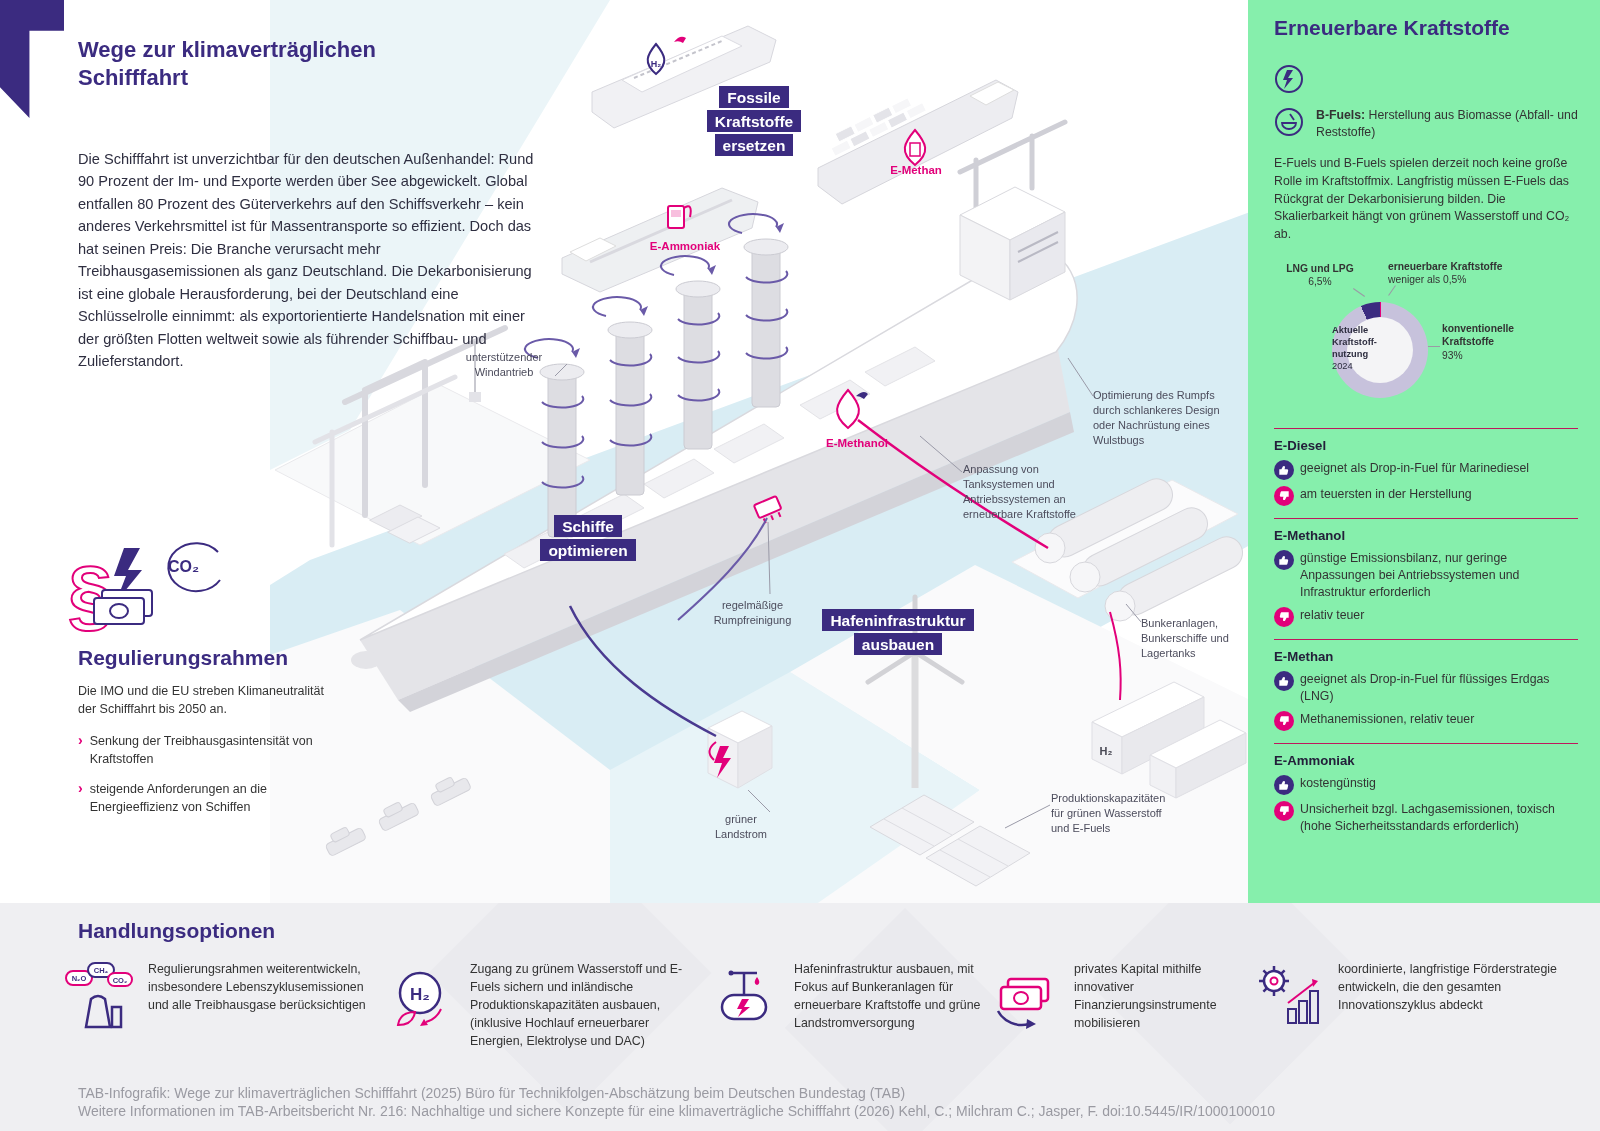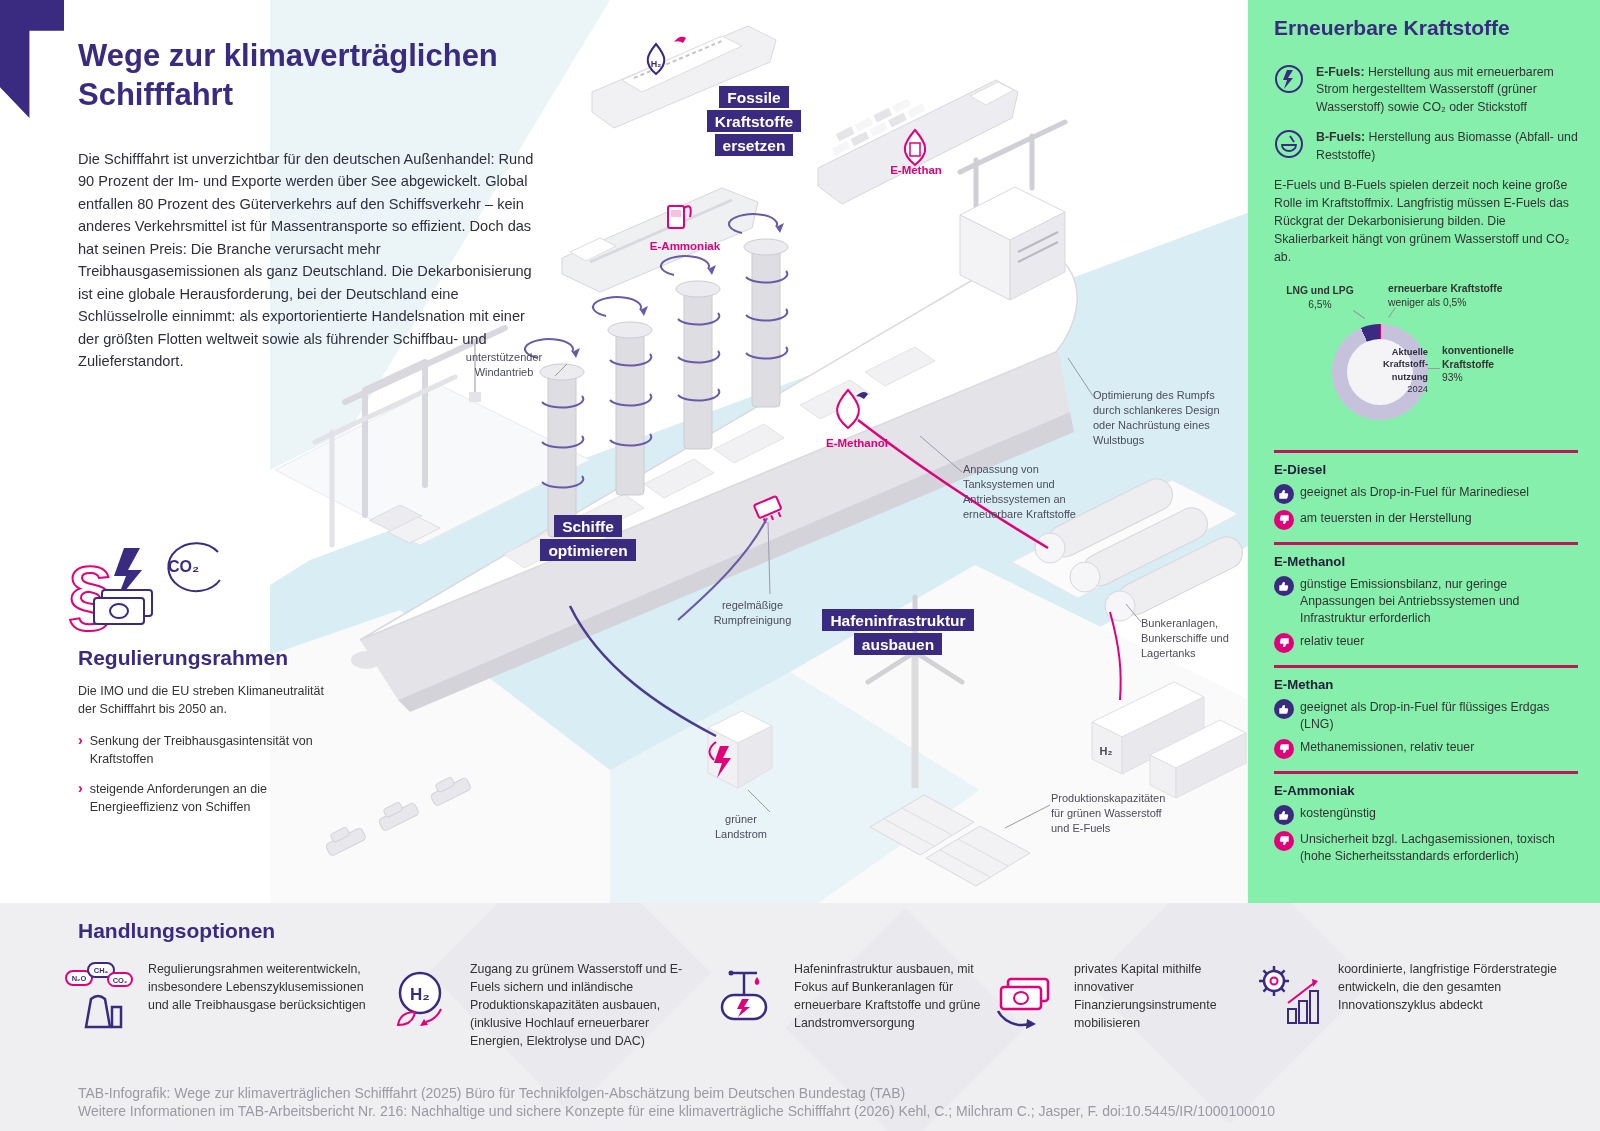--- a/index.html
+++ b/index.html
@@ -1,19 +1,19 @@
 <!DOCTYPE html>
 <html><head>
 <meta charset="utf-8">
 <style>
 *{box-sizing:border-box;margin:0;padding:0}
 body{margin:0;background:#fff}
 .page{position:relative;width:1600px;height:1131px;background:#fff;font-family:"Liberation Sans",sans-serif;color:#333;overflow:hidden}
 .corner{position:absolute;left:0;top:0;width:64px;height:118px;background:#3b2b80;clip-path:polygon(0 0,100% 0,100% 26%,46% 26%,46% 100%,0 74%)}
-.title{position:absolute;left:78px;top:36px;font-size:31px;line-height:1.27;font-weight:700;color:#3b2b80;z-index:6}
+.title{position:absolute;left:78px;top:36px;font-size:22px;line-height:1.27;font-weight:700;color:#3b2b80;z-index:6}
 .intro{position:absolute;left:78px;top:148px;width:468px;font-size:14.6px;line-height:1.54;color:#2e2e40;z-index:6}
 .illu{position:absolute;left:270px;top:0;width:980px;height:905px}
 .badge{position:absolute;text-align:center;font-weight:700;font-size:15.5px;line-height:1.55;z-index:5}
 .badge>span{background:#3b2b80;color:#fff;padding:2.5px 8px;-webkit-box-decoration-break:clone;box-decoration-break:clone}
 .fuel-label{position:absolute;color:#e2007a;font-weight:700;font-size:11.5px;z-index:5;text-align:center}
 .anno{position:absolute;font-size:11px;line-height:1.35;color:#4c4c5c;z-index:5}
 .t-right{text-align:center}
 .reg{position:absolute;left:78px;top:646px;width:248px;z-index:6}
 .reg h2{font-size:21px;color:#3b2b80;margin-bottom:12px}
 .reg p{font-size:12.5px;line-height:1.45;color:#333;margin-bottom:14px}
@@ -24,26 +24,26 @@
 .reg-icons{position:absolute;left:66px;top:540px;z-index:6}
 .sidebar{position:absolute;left:1248px;top:0;width:352px;height:903px;background:#86efac;padding:16px 22px 0 26px}
 .sidebar h2{font-size:21px;color:#3b2b80;margin-bottom:24px}
 .sb-row{display:flex;gap:12px;margin-bottom:13px}
 .sb-icon{flex:0 0 30px}
 .sb-text{font-size:12.3px;line-height:1.42;color:#333}
 .sb-par{font-size:12.3px;line-height:1.45;color:#333;margin:6px 0 16px}
 .donut-wrap{position:relative;height:160px;margin-bottom:8px}
 .donut{position:absolute;left:58px;top:42px;width:96px;height:96px;border-radius:50%}
 .donut-hole{position:absolute;left:73px;top:57px;width:66px;height:66px;border-radius:50%;background:#f4f4f6}
-.donut-center{position:absolute;left:58px;top:64px;width:96px;text-align:right;font-size:9.3px;line-height:1.3;color:#2e2e40;font-weight:700}
+.donut-center{position:absolute;left:58px;top:64px;width:96px;text-align:left;font-size:9.3px;line-height:1.3;color:#2e2e40;font-weight:700}
 .donut-center .dc-year{font-weight:400}
 .dlabel{position:absolute;font-size:10.3px;line-height:1.3;color:#333}
 .dlabel .dl-name{font-weight:700}
 .tick{position:absolute;background:#9a9aa5;height:1px}
-.fuel-section{border-top:3px solid #be185d;padding:9px 0 6px}
+.fuel-section{border-top:1px solid #be185d;padding:9px 0 6px}
 .fuel-section h3{font-size:13.2px;color:#23203a;margin-bottom:7px}
 .fs-row{display:flex;gap:6px;margin-bottom:6px}
 .thumb{flex:0 0 20px}
 .fs-text{font-size:12.3px;line-height:1.38;color:#333}
 .band{position:absolute;left:0;top:903px;width:1600px;height:228px;background:#efeff2;overflow:hidden}
 .band h2{position:absolute;left:78px;top:16px;font-size:21px;color:#3b2b80;z-index:2}
 .diamond{position:absolute;background:#eaeaee;transform:rotate(45deg);z-index:0}
 .opt{position:absolute;display:flex;gap:14px;top:58px;z-index:2}
 .opt-icon{flex:0 0 72px}
 .opt-text{font-size:12.4px;line-height:1.45;color:#333}
@@ -309,21 +309,20 @@
   </div>
 
   <aside class="sidebar">
     <h2>Erneuerbare Kraftstoffe</h2>
 
     <div class="sb-row">
       <svg class="sb-icon" width="30" height="30" viewBox="0 0 30 30">
         <circle cx="15" cy="15" r="13" fill="none" stroke="#3b2b80" stroke-width="2"></circle>
         <polygon points="13,6 19,6 14,14 19,14 10,25 13,16 9,16" fill="#3b2b80"></polygon>
       </svg>
-      <div class="sb-text"><b>E-Fuels:</b><span> Herstellung aus mit erneuerbarem Strom hergestelltem Wasserstoff (grüner Wasserstoff) sowie CO₂ oder Stickstoff</span></div>
     </div>
 
     <div class="sb-row">
       <svg class="sb-icon" width="30" height="30" viewBox="0 0 30 30">
         <circle cx="15" cy="15" r="13" fill="none" stroke="#3b2b80" stroke-width="2"></circle>
         <path d="M8,16 h14 a7,6 0 0 1 -14,0 z" fill="none" stroke="#3b2b80" stroke-width="1.8"></path>
         <line x1="16" y1="7" x2="20" y2="13" stroke="#3b2b80" stroke-width="1.8"></line>
       </svg>
       <div class="sb-text"><b>B-Fuels:</b><span> Herstellung aus Biomasse (Abfall- und Reststoffe)</span></div>
     </div>

